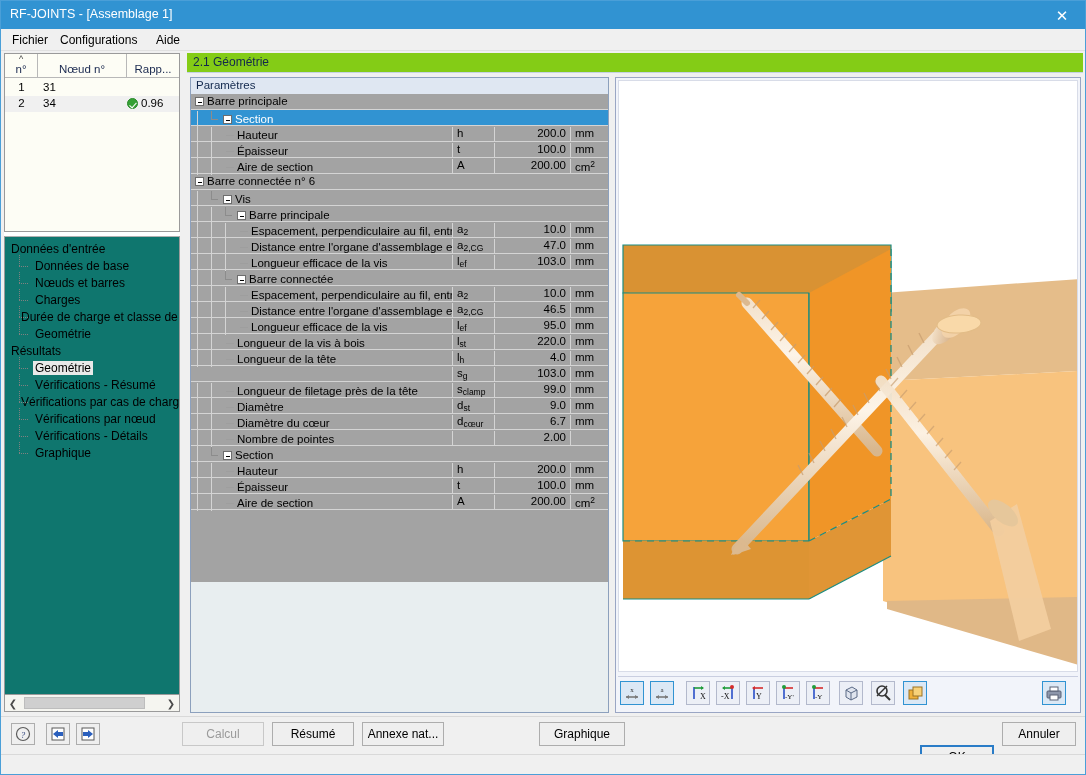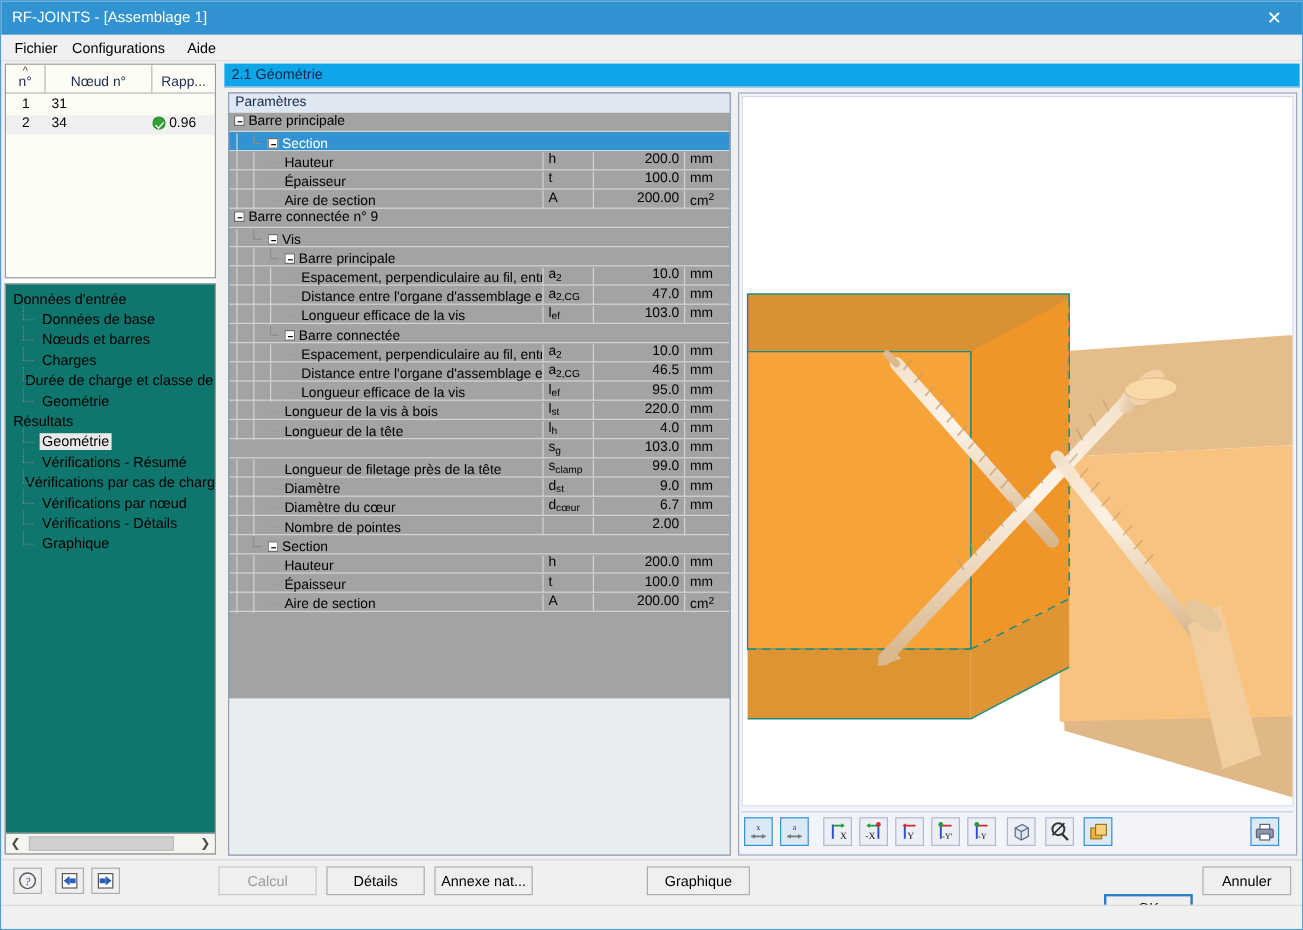--- a/index.html
+++ b/index.html
@@ -134,21 +134,21 @@
     font-size: 10px; color: #4a4a4a;
   }
   #leftscroll .thumb {
     position: absolute; left: 19px; top: 2px; width: 121px; height: 12px;
     background: #cfcfcf; border: 1px solid #bdbdbd;
   }
 
   
   #sectionheader {
     position: absolute; left: 186px; top: 52px; width: 896px; height: 20px;
-    background: #0ea5e9;
+    background: #84cc16;
     border-bottom: 1px solid #c5d2e2;
     font-size: 12px; color: #12284d;
     padding-left: 6px; padding-top: 2px;
   }
 
   
   #paramwrap {
     position: absolute; left: 189px; top: 76px; width: 419px; height: 636px;
     border: 1px solid #8ca0bd;
     background: #a3a3a3;
@@ -409,21 +409,21 @@
           <div class="val">100.0</div>
           <div class="unit">mm</div>
         </div>
         <div class="prow">
           <div class="lbl"><span class="vbar"></span><span class="vbar"></span><span class="treeline dash"></span><span>Aire de section</span></div>
           <div class="sym">A</div>
           <div class="val">200.00</div>
           <div class="unit">cm<span class="sup">2</span></div>
         </div>
         <div class="prow group">
-          <div class="lbl"><span class="expander"></span><span>Barre connectée n° 9</span></div>
+          <div class="lbl"><span class="expander"></span><span>Barre connectée n° 6</span></div>
         </div>
         <div class="prow group">
           <div class="lbl"><span class="vbar"></span><span class="treeline elbow"></span><span class="expander"></span><span>Vis</span></div>
         </div>
         <div class="prow group">
           <div class="lbl"><span class="vbar"></span><span class="vbar"></span><span class="treeline elbow"></span><span class="expander"></span><span>Barre principale</span></div>
         </div>
         <div class="prow">
           <div class="lbl"><span class="vbar"></span><span class="vbar"></span><span class="vbar"></span><span class="treeline dash"></span><span>Espacement, perpendiculaire au fil, entre les</span></div>
           <div class="sym">a<span class="sub">2</span></div>
@@ -744,21 +744,21 @@
     </div>
     <div class="sqbtn" style="left:75px">
       <svg width="16" height="16" viewBox="0 0 16 16">
           <rect x="2" y="2" width="12" height="12" fill="#fff" stroke="#5a5a5a"></rect>
           <polygon points="13,8 8,4 8,12" fill="#2a5fbd"></polygon>
           <rect x="3" y="6" width="5" height="4" fill="#2a5fbd"></rect>
         </svg>
     </div>
 
     <div class="pbtn disabled" style="left:181px; width:82px">Calcul</div>
-    <div class="pbtn" style="left:271px; width:82px">Détails</div>
+    <div class="pbtn" style="left:271px; width:82px">Résumé</div>
     <div class="pbtn" style="left:361px; width:82px">Annexe nat...</div>
     <div class="pbtn" style="left:538px; width:86px">Graphique</div>
     <div class="pbtn primary" style="left:919px; width:74px">OK</div>
     <div class="pbtn" style="left:1001px; width:74px">Annuler</div>
   </div>
 
   <div id="statusbar"></div>
 </div>
 
 </body></html>

